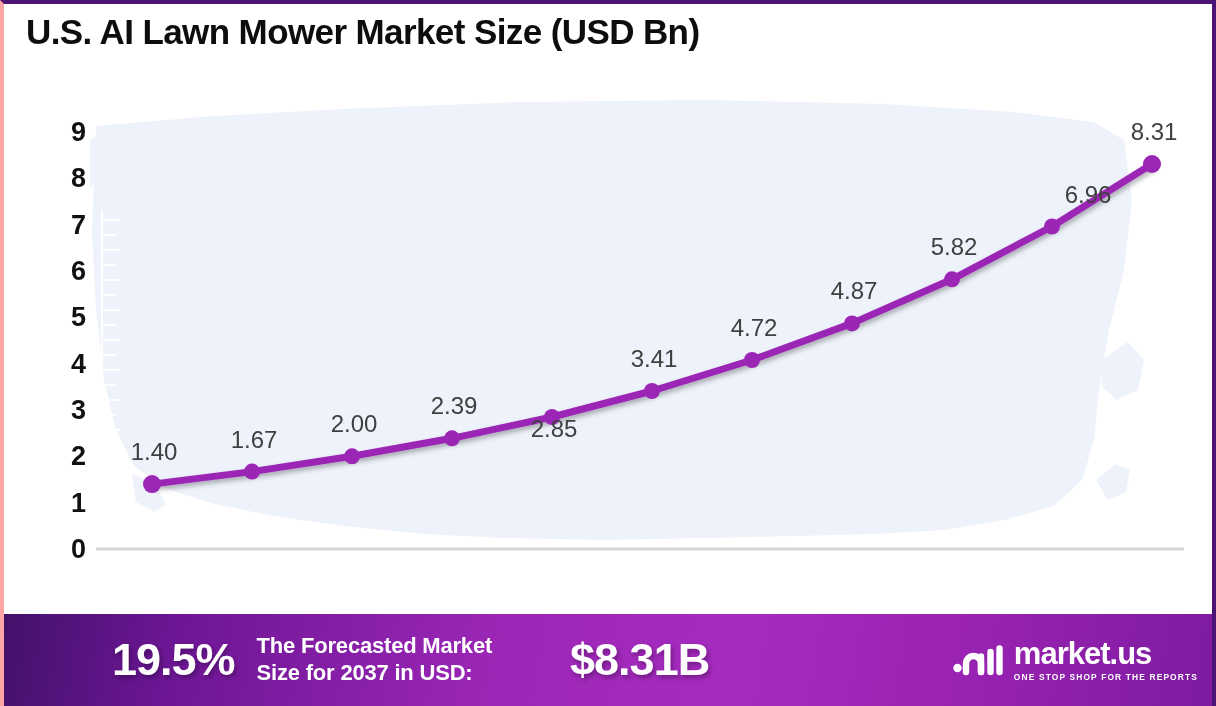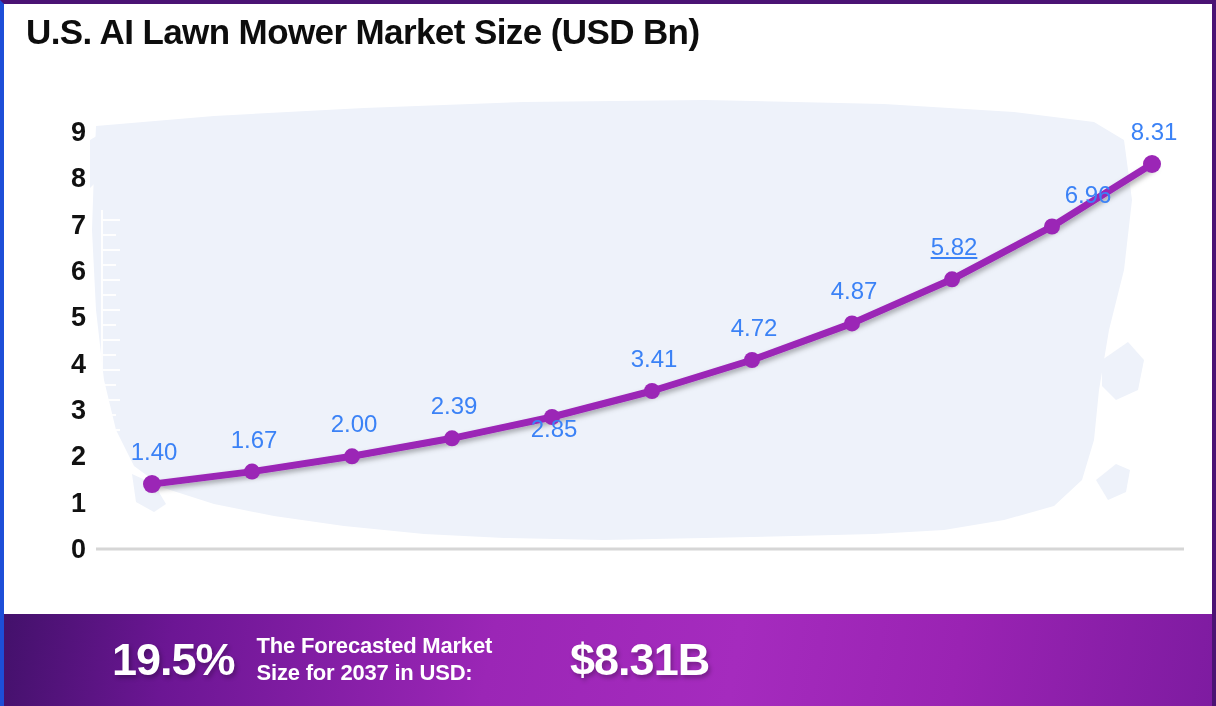--- a/index.html
+++ b/index.html
@@ -5,21 +5,21 @@
   html, body {
     margin: 0;
     padding: 0;
     background: #ffffff;
   }
   #infographic {
     position: relative;
     width: 1216px;
     height: 706px;
     box-sizing: border-box;
-    border-left: 4px solid #1d4ed8;
+    border-left: 4px solid #fca5a5;
     border-right: 4px solid #4b1374;
     border-top: 4px solid #4b1374;
     background: #ffffff;
     overflow: hidden;
     font-family: "Liberation Sans", sans-serif;
   }
 
   
   .chart-title {
     position: absolute;
@@ -79,21 +79,21 @@
     font-family: "Liberation Sans", sans-serif;
   }
 
   
   .point-label {
     position: absolute;
     width: 120px;
     text-align: center;
     font-size: 24px;
     font-weight: normal;
-    color: #3b82f6;
+    color: #404040;
     transform: translate(-50%, -100%);
     font-family: "Liberation Sans", sans-serif;
   }
 
   
   .footer {
     position: absolute;
     left: 0;
     bottom: 0;
     width: 1216px;
@@ -254,30 +254,43 @@
 
     <div id="point-labels">
         <div class="point-label" style="left: 150px; top: 406.1px;">1.40</div>
         <div class="point-label" style="left: 250px; top: 393.6px;">1.67</div>
         <div class="point-label" style="left: 350px; top: 378.3px;">2.00</div>
         <div class="point-label" style="left: 450px; top: 360.3px;">2.39</div>
         <div class="point-label" style="left: 550px; top: 339px; margin-top: 44px;">2.85</div>
         <div class="point-label" style="left: 650px; top: 313px;">3.41</div>
         <div class="point-label" style="left: 750px; top: 282px;">4.72</div>
         <div class="point-label" style="left: 850px; top: 245.4px; text-align: center;">4.87</div>
-        <div class="point-label" style="left: 950px; top: 201.3px; text-decoration: underline;">5.82</div>
+        <div class="point-label" style="left: 950px; top: 201.3px;">5.82</div>
         <div class="point-label" style="left: 1084px; top: 148.5px;">6.96</div>
         <div class="point-label" style="left: 1150px; top: 86px;">8.31</div>
       </div>
   </div>
 
   <div class="footer">
     <div class="gap-a"></div>
     <div class="footer-value">19.5%</div>
     <div class="gap-b"></div>
     <div class="footer-label">The Forecasted Market
 Size for 2037 in USD:</div>
     <div class="gap-c"></div>
     <div class="footer-value">$8.31B</div>
     <div class="spacer"></div>
 
+    <div class="logo-block">
+      <svg class="logo-mark" viewBox="0 0 52 38">
+        <circle cx="5.5" cy="27" r="4.2" fill="#ffffff"></circle>
+        <path d="M14 31 V22.5 a7.5 7.5 0 0 1 15 0 V31" fill="none" stroke="#ffffff" stroke-width="6.4" stroke-linecap="round"></path>
+        <path d="M29 31 V15.5" fill="none" stroke="#ffffff" stroke-width="6.4" stroke-linecap="round"></path>
+        <path d="M38.5 31 V11" fill="none" stroke="#ffffff" stroke-width="6.4" stroke-linecap="round"></path>
+        <path d="M47.5 31 V7.5" fill="none" stroke="#ffffff" stroke-width="6.4" stroke-linecap="round"></path>
+      </svg>
+      <div class="logo-text-wrap">
+        <div class="logo-word">market.us</div>
+        <div class="logo-tagline">ONE STOP SHOP FOR THE REPORTS</div>
+      </div>
+    </div>
   </div>
 </div>
 
 </body></html>

